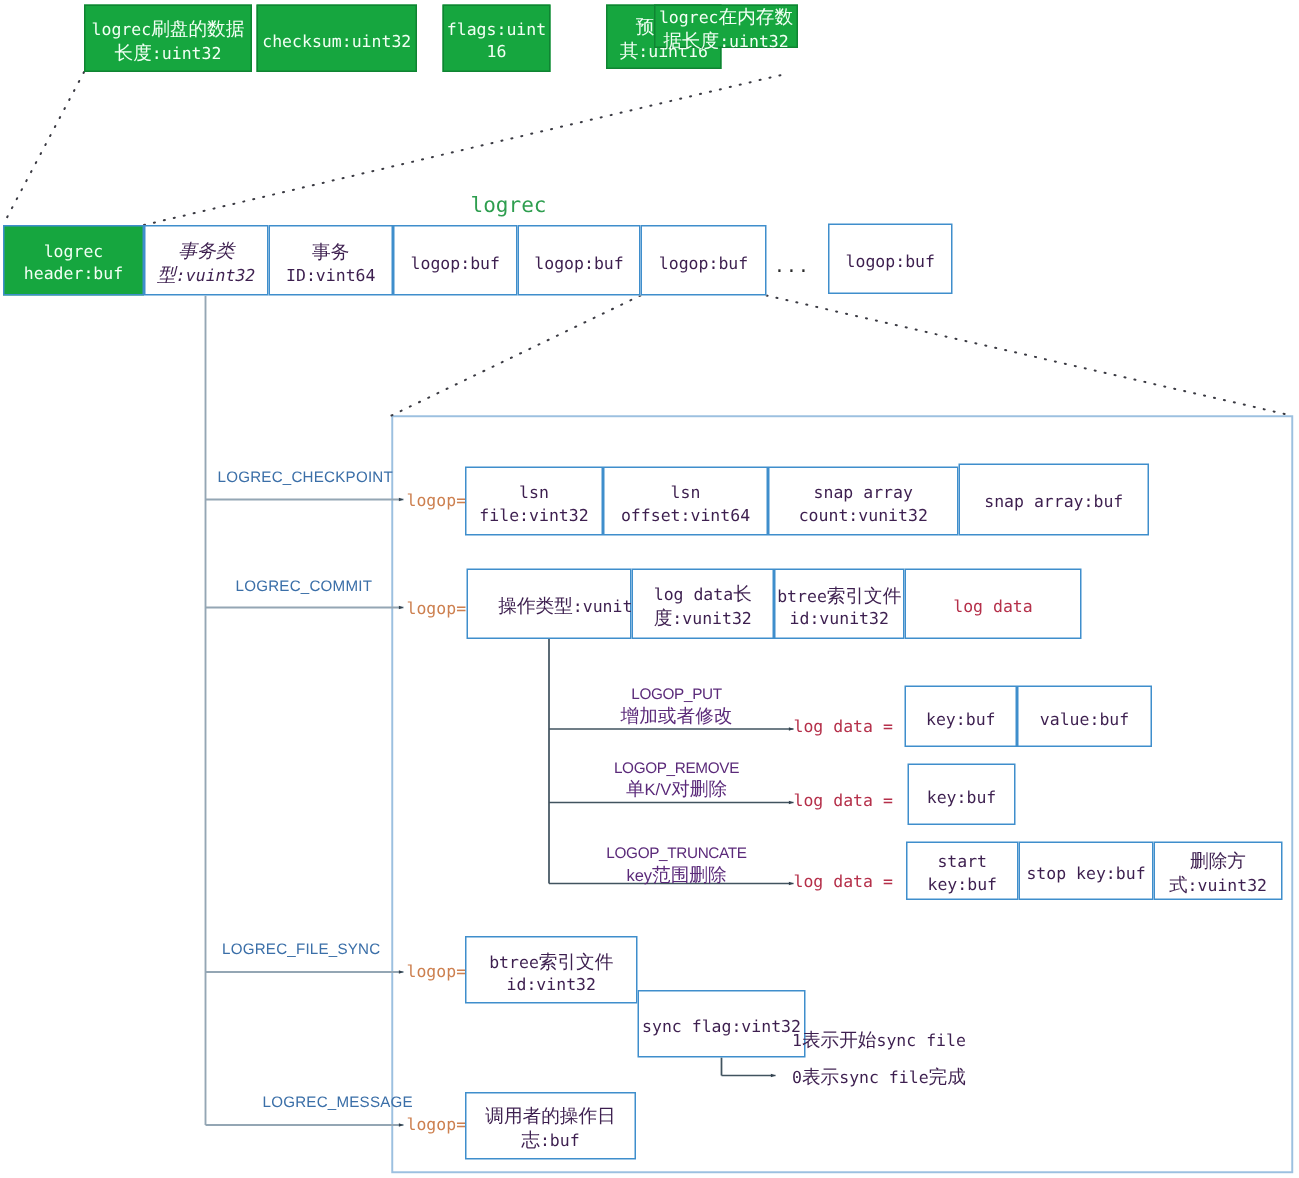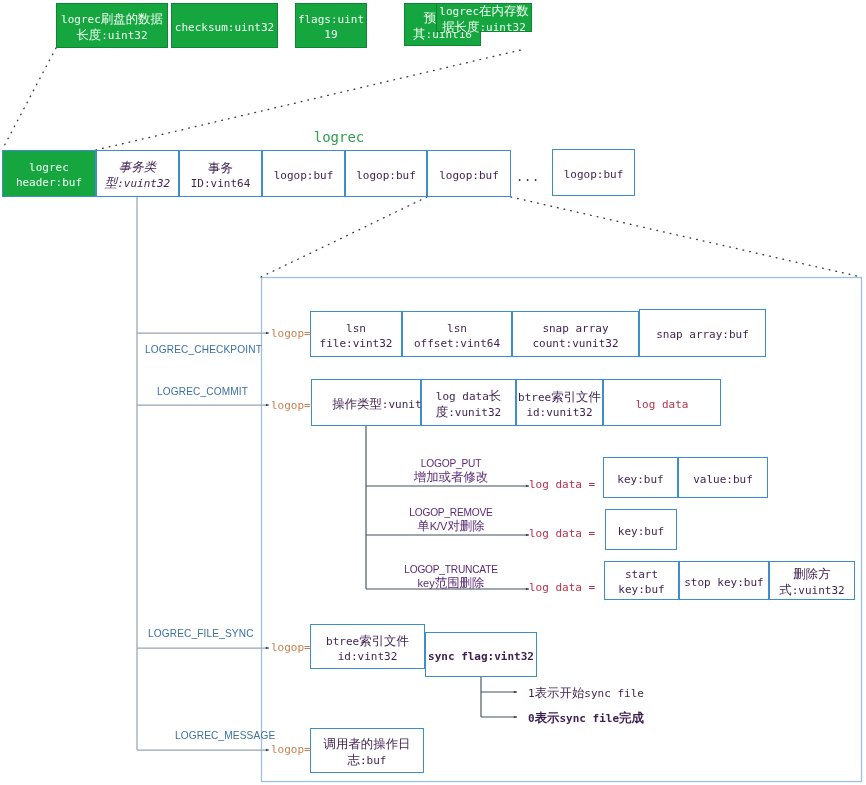--- a/index.html
+++ b/index.html
@@ -74,21 +74,21 @@
       </span>
 </div>
 <div class="abs gbox" style="left:171px;top:3px;width:107px;height:45px;">
   <span>
         <div>checksum:uint32</div>
       </span>
 </div>
 <div class="abs gbox" style="left:295px;top:3px;width:72px;height:45px;">
   <span>
         <div>flags:uint</div>
-        <div>19</div>
+        <div>16</div>
       </span>
 </div>
 <div class="abs gbox" style="left:356px;top:3px;width:77px;height:43px;margin-left:48px;">
   <span>
         <div><span class="cjk">预留对</span></div>
         <div><span class="cjk">其</span>:uint16</div>
       </span>
 </div>
 <div class="abs gbox" style="left:436px;top:3px;width:96px;height:29px;">
   <span>
@@ -136,21 +136,21 @@
 </div>
 <div class="abs" style="left:512px;top:170px;width:32px;text-align:center;color:#2b2b2b;font-size:12px;letter-spacing:0.8px;">
   <span>...</span>
 </div>
 <div class="abs bbox" style="left:552px;top:149px;width:83px;height:47px;">
   <span>
         <div>logop:buf</div>
       </span>
 </div>
 
-<div class="abs lbl" style="left:145px;top:313px;margin-top:31px;">
+<div class="abs lbl" style="left:145px;top:313px;">
   <span>LOGREC_CHECKPOINT</span>
 </div>
 <div class="abs lbl" style="left:157px;top:386px;">
   <span>LOGREC_COMMIT</span>
 </div>
 <div class="abs lbl" style="left:148px;top:628px;">
   <span>LOGREC_FILE_SYNC</span>
 </div>
 <div class="abs lbl" style="left:175px;top:730px;">
   <span>LOGREC_MESSAGE</span>
@@ -271,30 +271,30 @@
         <div><span class="cjk">式</span>:vuint32</div>
       </span>
 </div>
 
 <div class="abs bbox" style="left:310px;top:624px;width:115px;height:45px;">
   <span>
         <div>btree<span class="cjk">索引文件</span></div>
         <div>id:vint32</div>
       </span>
 </div>
-<div class="abs bbox" style="left:425px;top:632px;width:112px;height:45px;font-weight:bold;">
+<div class="abs bbox" style="left:425px;top:660px;width:112px;height:45px;">
   <span>
         <div>sync flag:vint32</div>
       </span>
 </div>
 
 <div class="abs purp" style="left:528px;top:685px;font-size:11px;">
   <span>1<span class="cjk">表示开始</span>sync file</span>
 </div>
-<div class="abs purp" style="left:528px;top:710px;font-size:11px;font-weight:bold;">
+<div class="abs purp" style="left:528px;top:710px;font-size:11px;">
   <span>0<span class="cjk">表示</span>sync file<span class="cjk">完成</span></span>
 </div>
 
 <div class="abs bbox" style="left:310px;top:728px;width:114px;height:45px;">
   <span>
         <div><span class="cjk">调用者的操作日</span></div>
         <div><span class="cjk">志</span>:buf</div>
       </span>
 </div>
 

